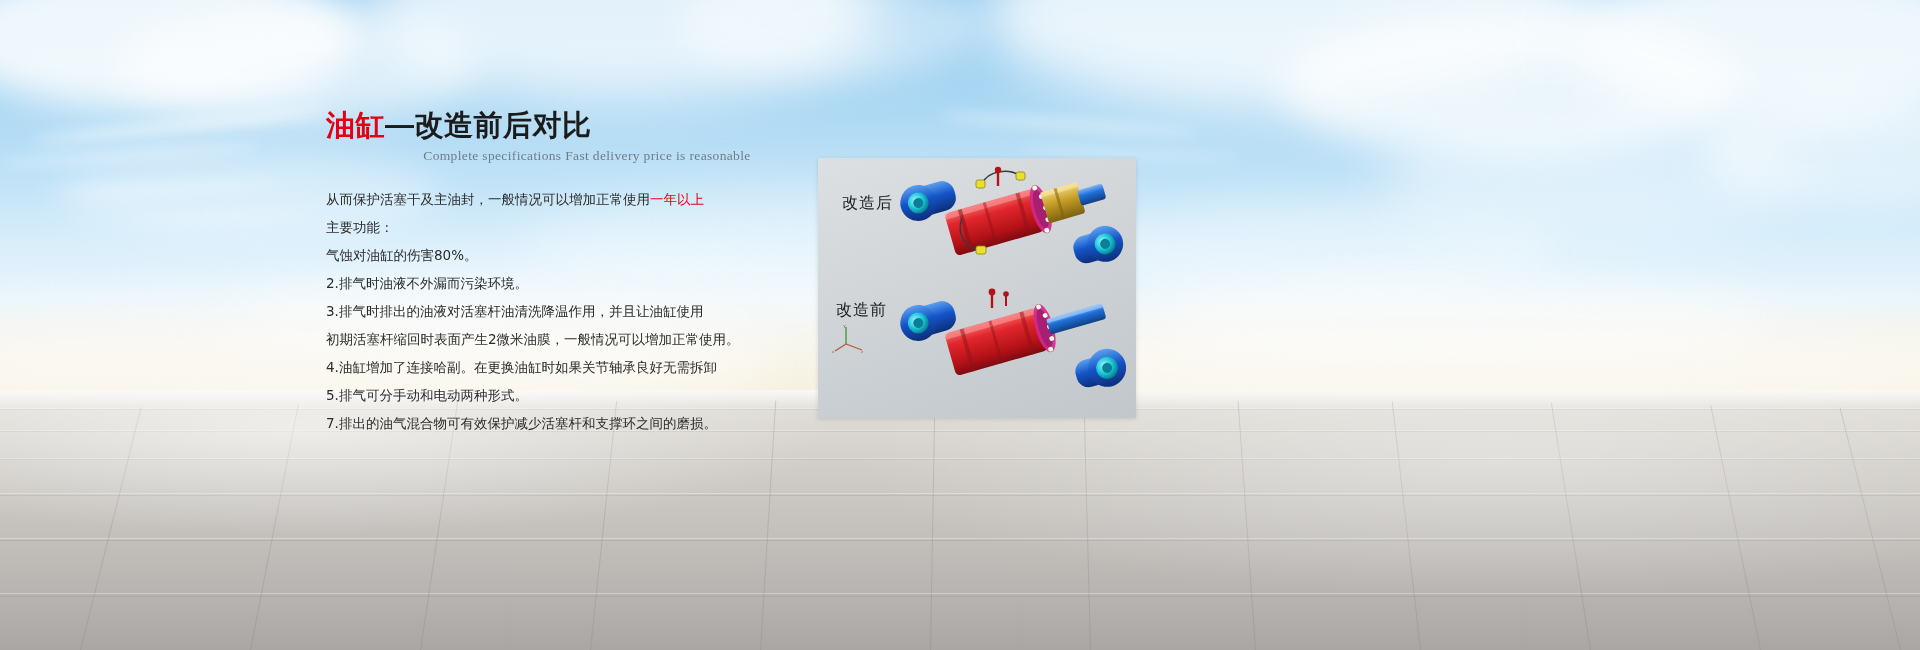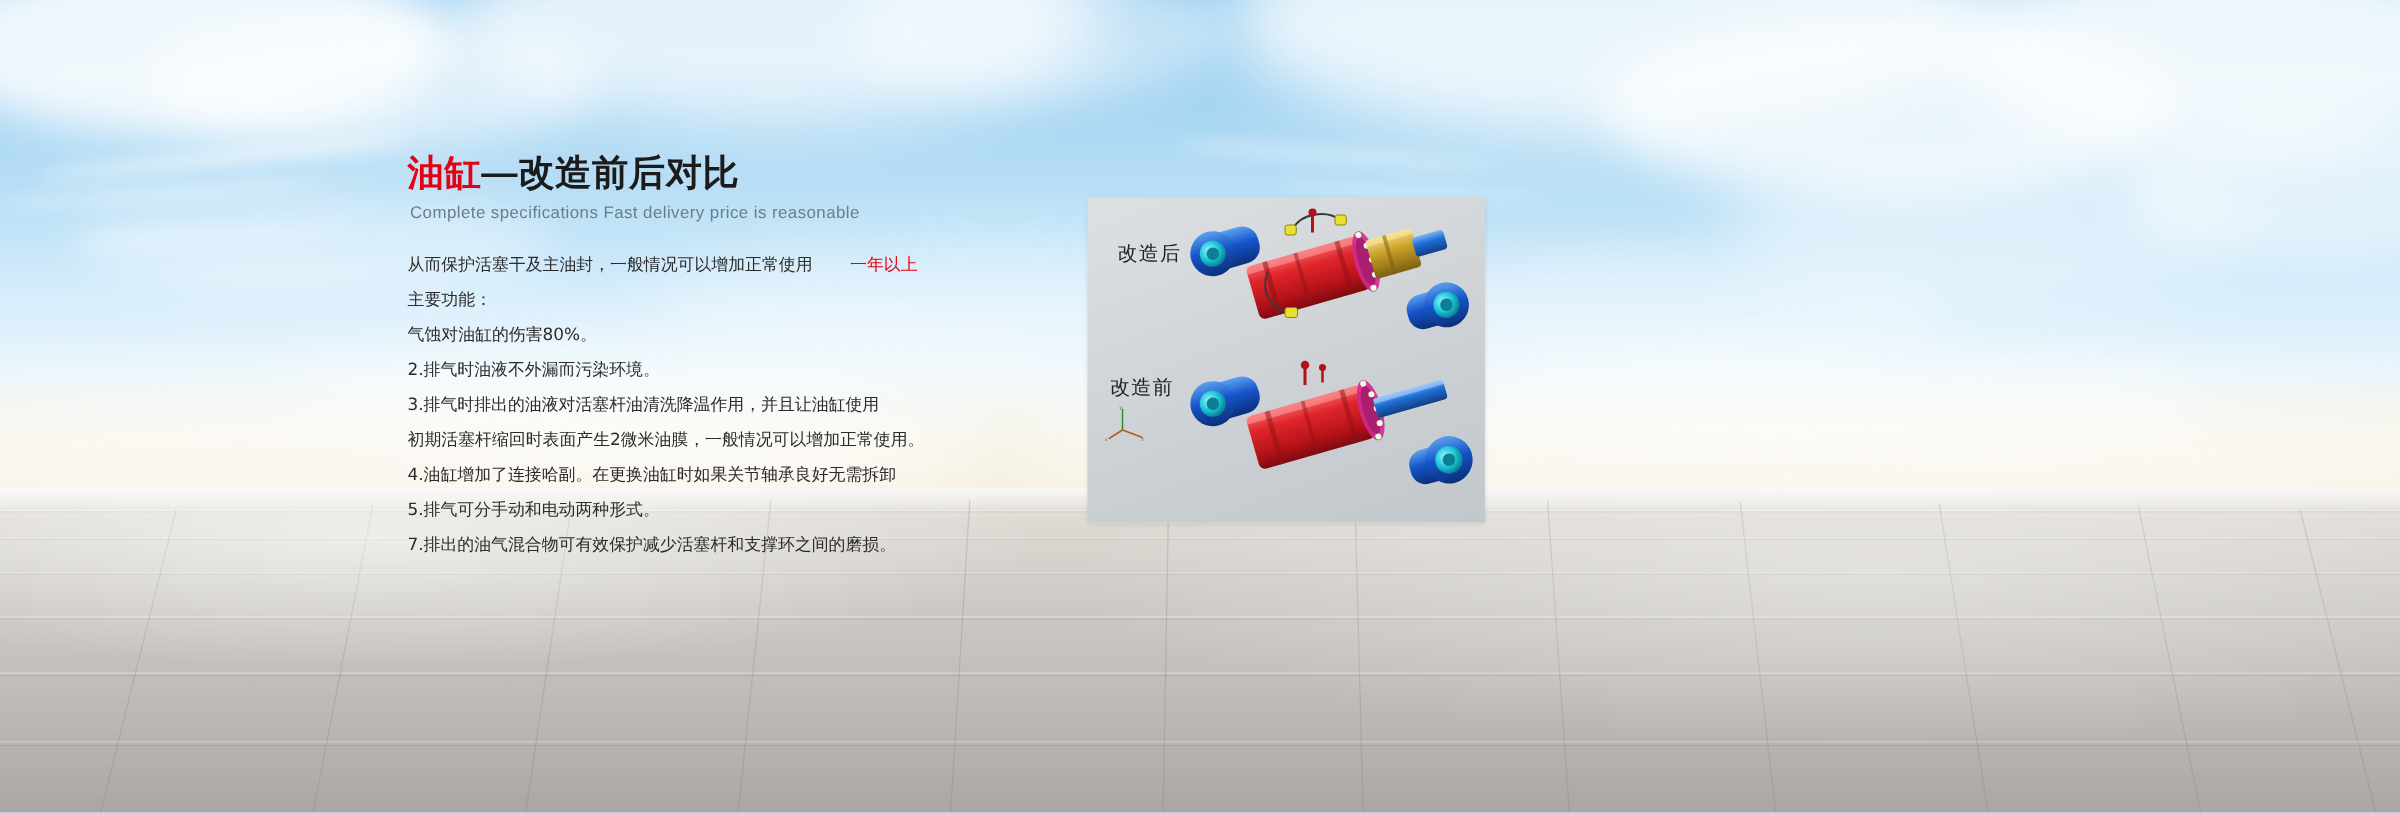--- a/index.html
+++ b/index.html
@@ -34,40 +34,40 @@
   .tile-h{position:absolute;left:0;width:1920px;background:rgba(255,255,255,.55);height:1px;}
   .tile-h.dark{background:rgba(120,118,116,.35);}
   .tile-v{position:absolute;bottom:0;width:1px;background:rgba(140,138,136,.33);transform-origin:bottom center;}
   .sheen{
     position:absolute;left:0;top:0;width:1920px;height:260px;
     background:radial-gradient(ellipse 760px 150px at 300px 40px,rgba(255,255,255,.55),rgba(255,255,255,0) 70%),
                radial-gradient(ellipse 900px 190px at 1500px 70px,rgba(255,255,255,.35),rgba(255,255,255,0) 72%);
   }
 
   
-  .textblock{position:absolute;left:326px;top:122px;width:520px;}
+  .textblock{position:absolute;left:326px;top:108px;width:520px;}
   .title{
     font-size:29px;font-weight:bold;letter-spacing:.5px;color:#1b1b1b;
     line-height:34px;margin:0;white-space:nowrap;
   }
   .title .hl{color:#e50012;}
   .subtitle{
     margin:6px 0 0 2px;font-size:13.5px;color:#6d7d88;letter-spacing:.35px;
-    white-space:nowrap;font-family:Liberation Sans, sans-serif;
+    white-space:nowrap;font-family:Liberation Serif, serif;text-align:center;
   }
   .body{margin-top:25px;}
   .body p{
     margin:0 0 7px 0;font-size:13.5px;line-height:21px;color:#2b2b2b;
     font-family:"DejaVu Sans","Liberation Sans",sans-serif;white-space:nowrap;
   }
-  .body p .hl{color:#e50012;padding-left:30px;}
+  .body p .hl{color:#e50012;}
 
   
   .panel{
-    position:absolute;left:870px;top:158px;width:318px;height:260px;
+    position:absolute;left:818px;top:158px;width:318px;height:260px;
     background:linear-gradient(160deg,#dde0e3 0%,#d3d7da 35%,#c9ced2 70%,#c2c7cc 100%);
     box-shadow:0 1px 4px rgba(60,70,80,.18);
   }
   .panel .lbl{
     position:absolute;font-size:16px;color:#1e1e1e;letter-spacing:1px;
     font-family:"DejaVu Serif","Liberation Serif",serif;
   }
   .lbl-after{left:24px;top:35px;}
   .lbl-before{left:18px;top:142px;}
   .axis{position:absolute;left:14px;top:166px;width:34px;height:30px;}

